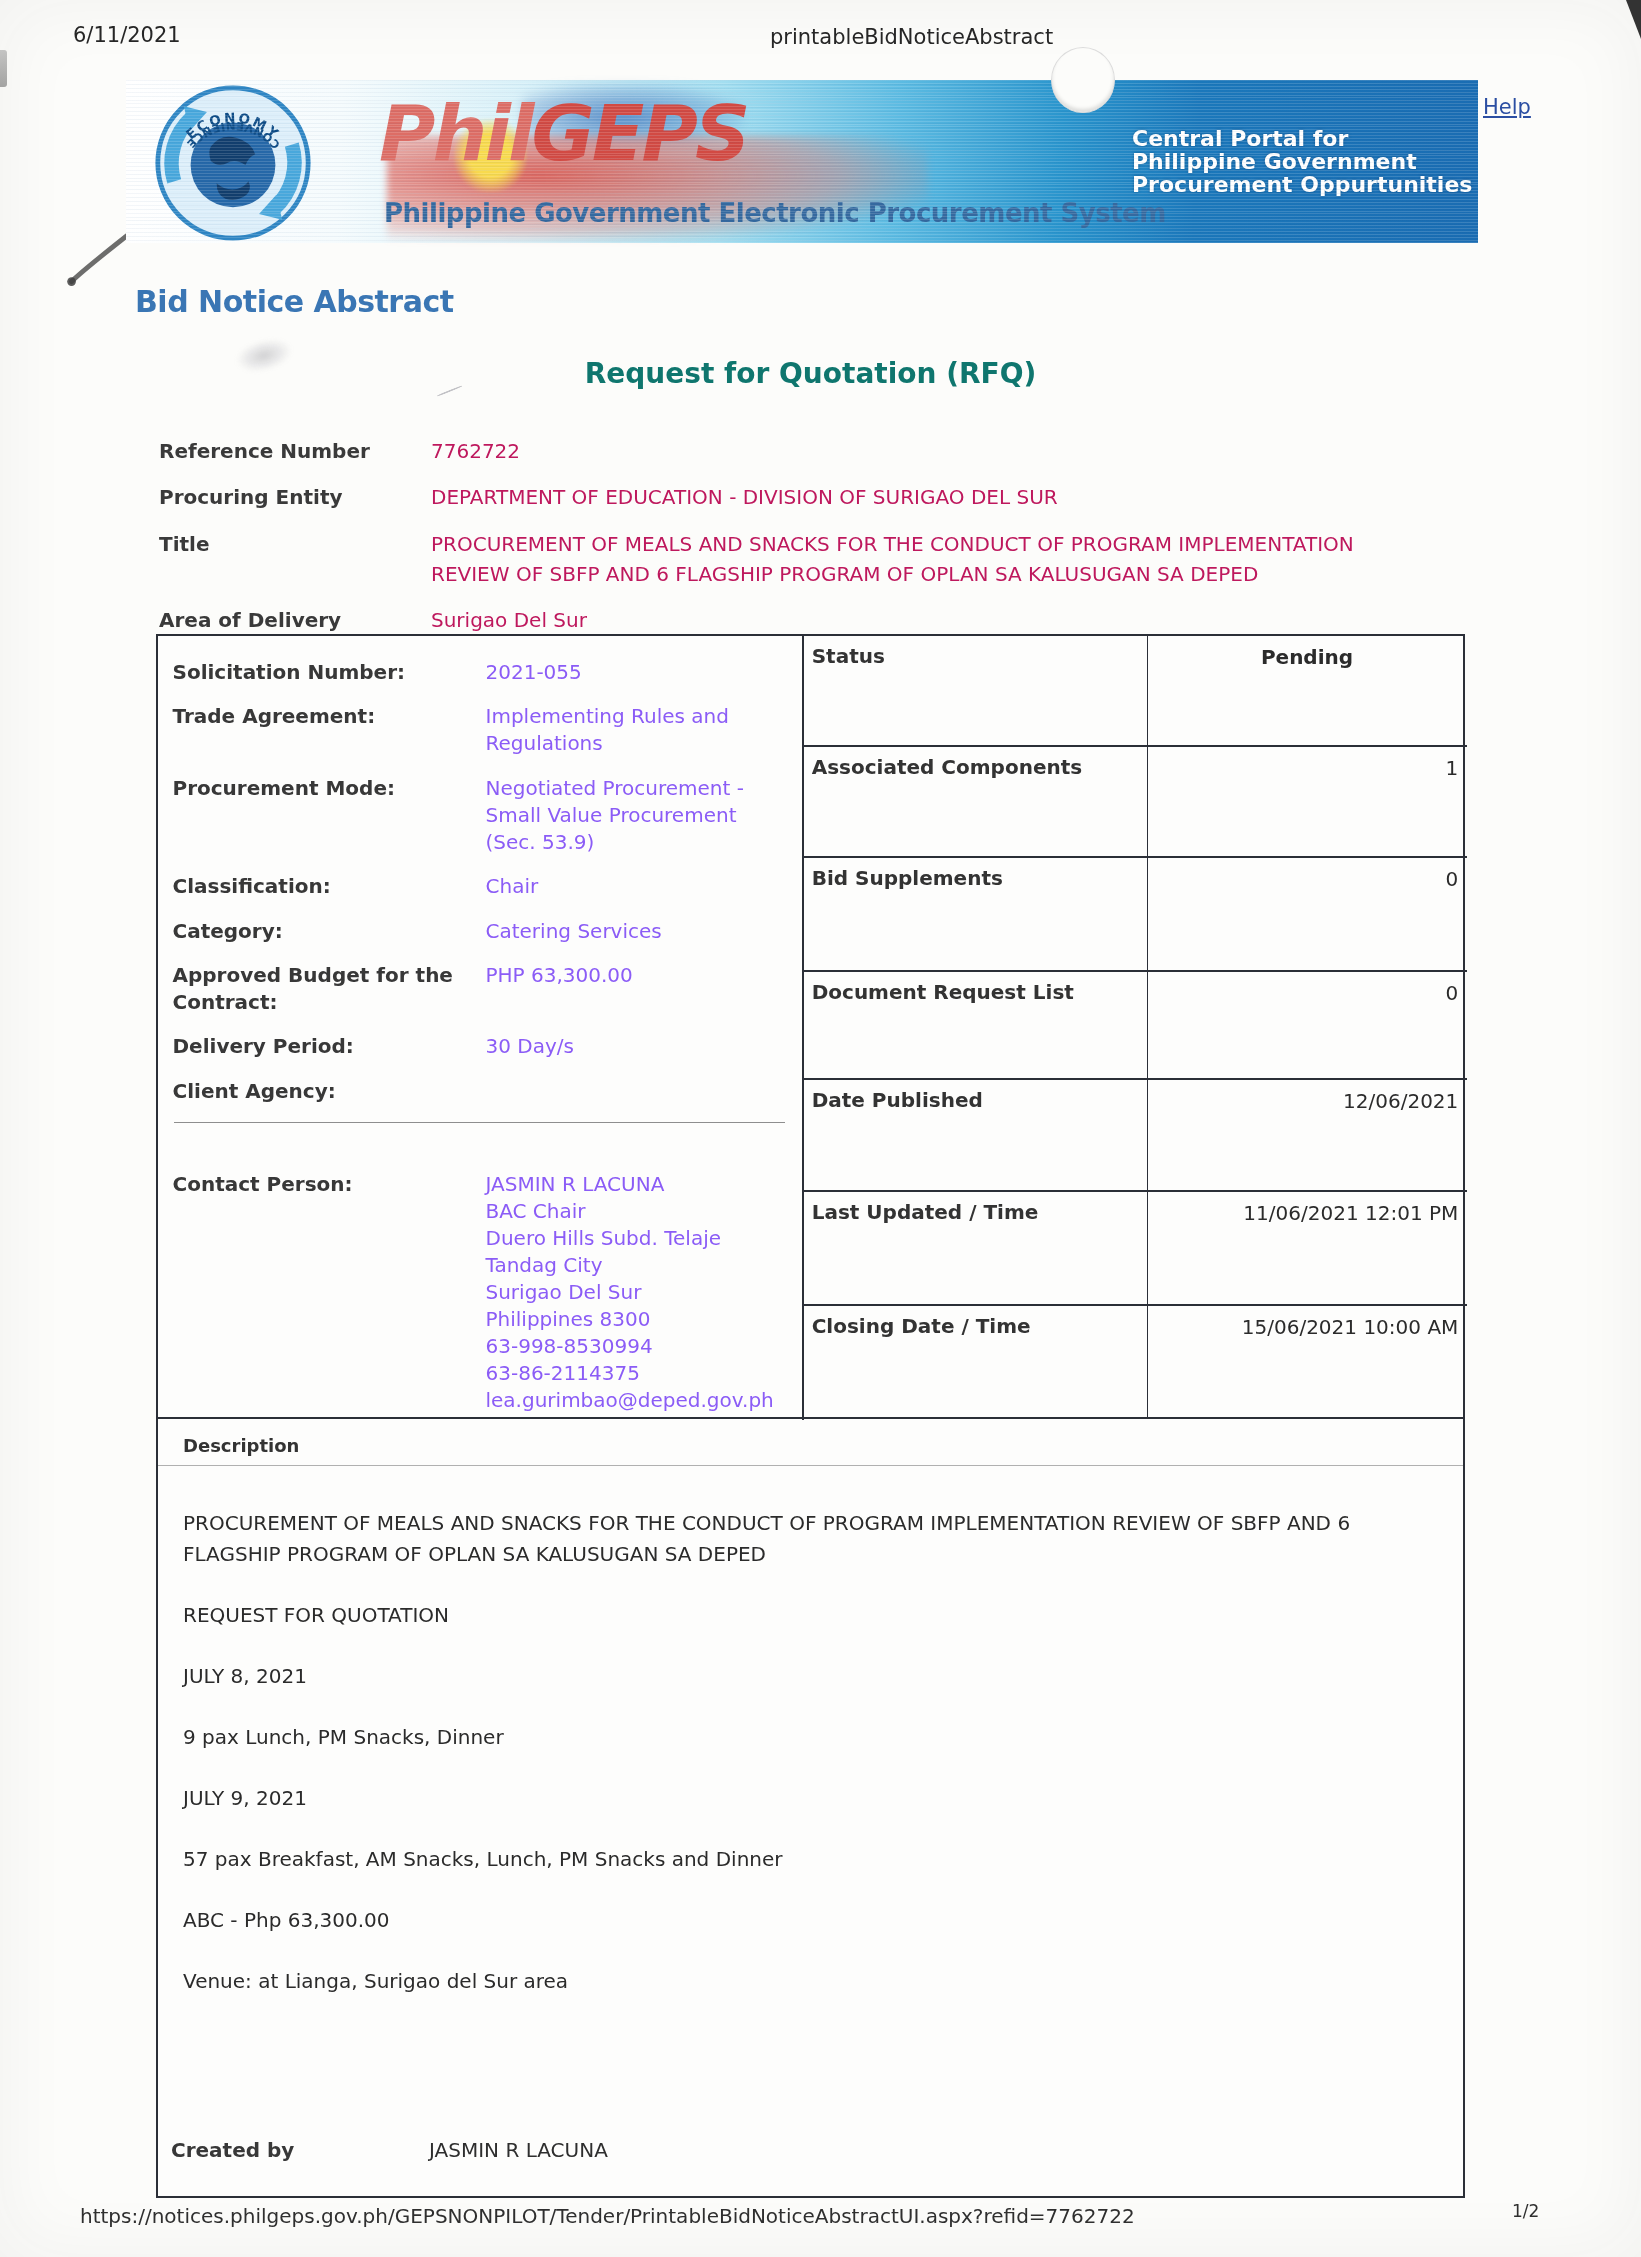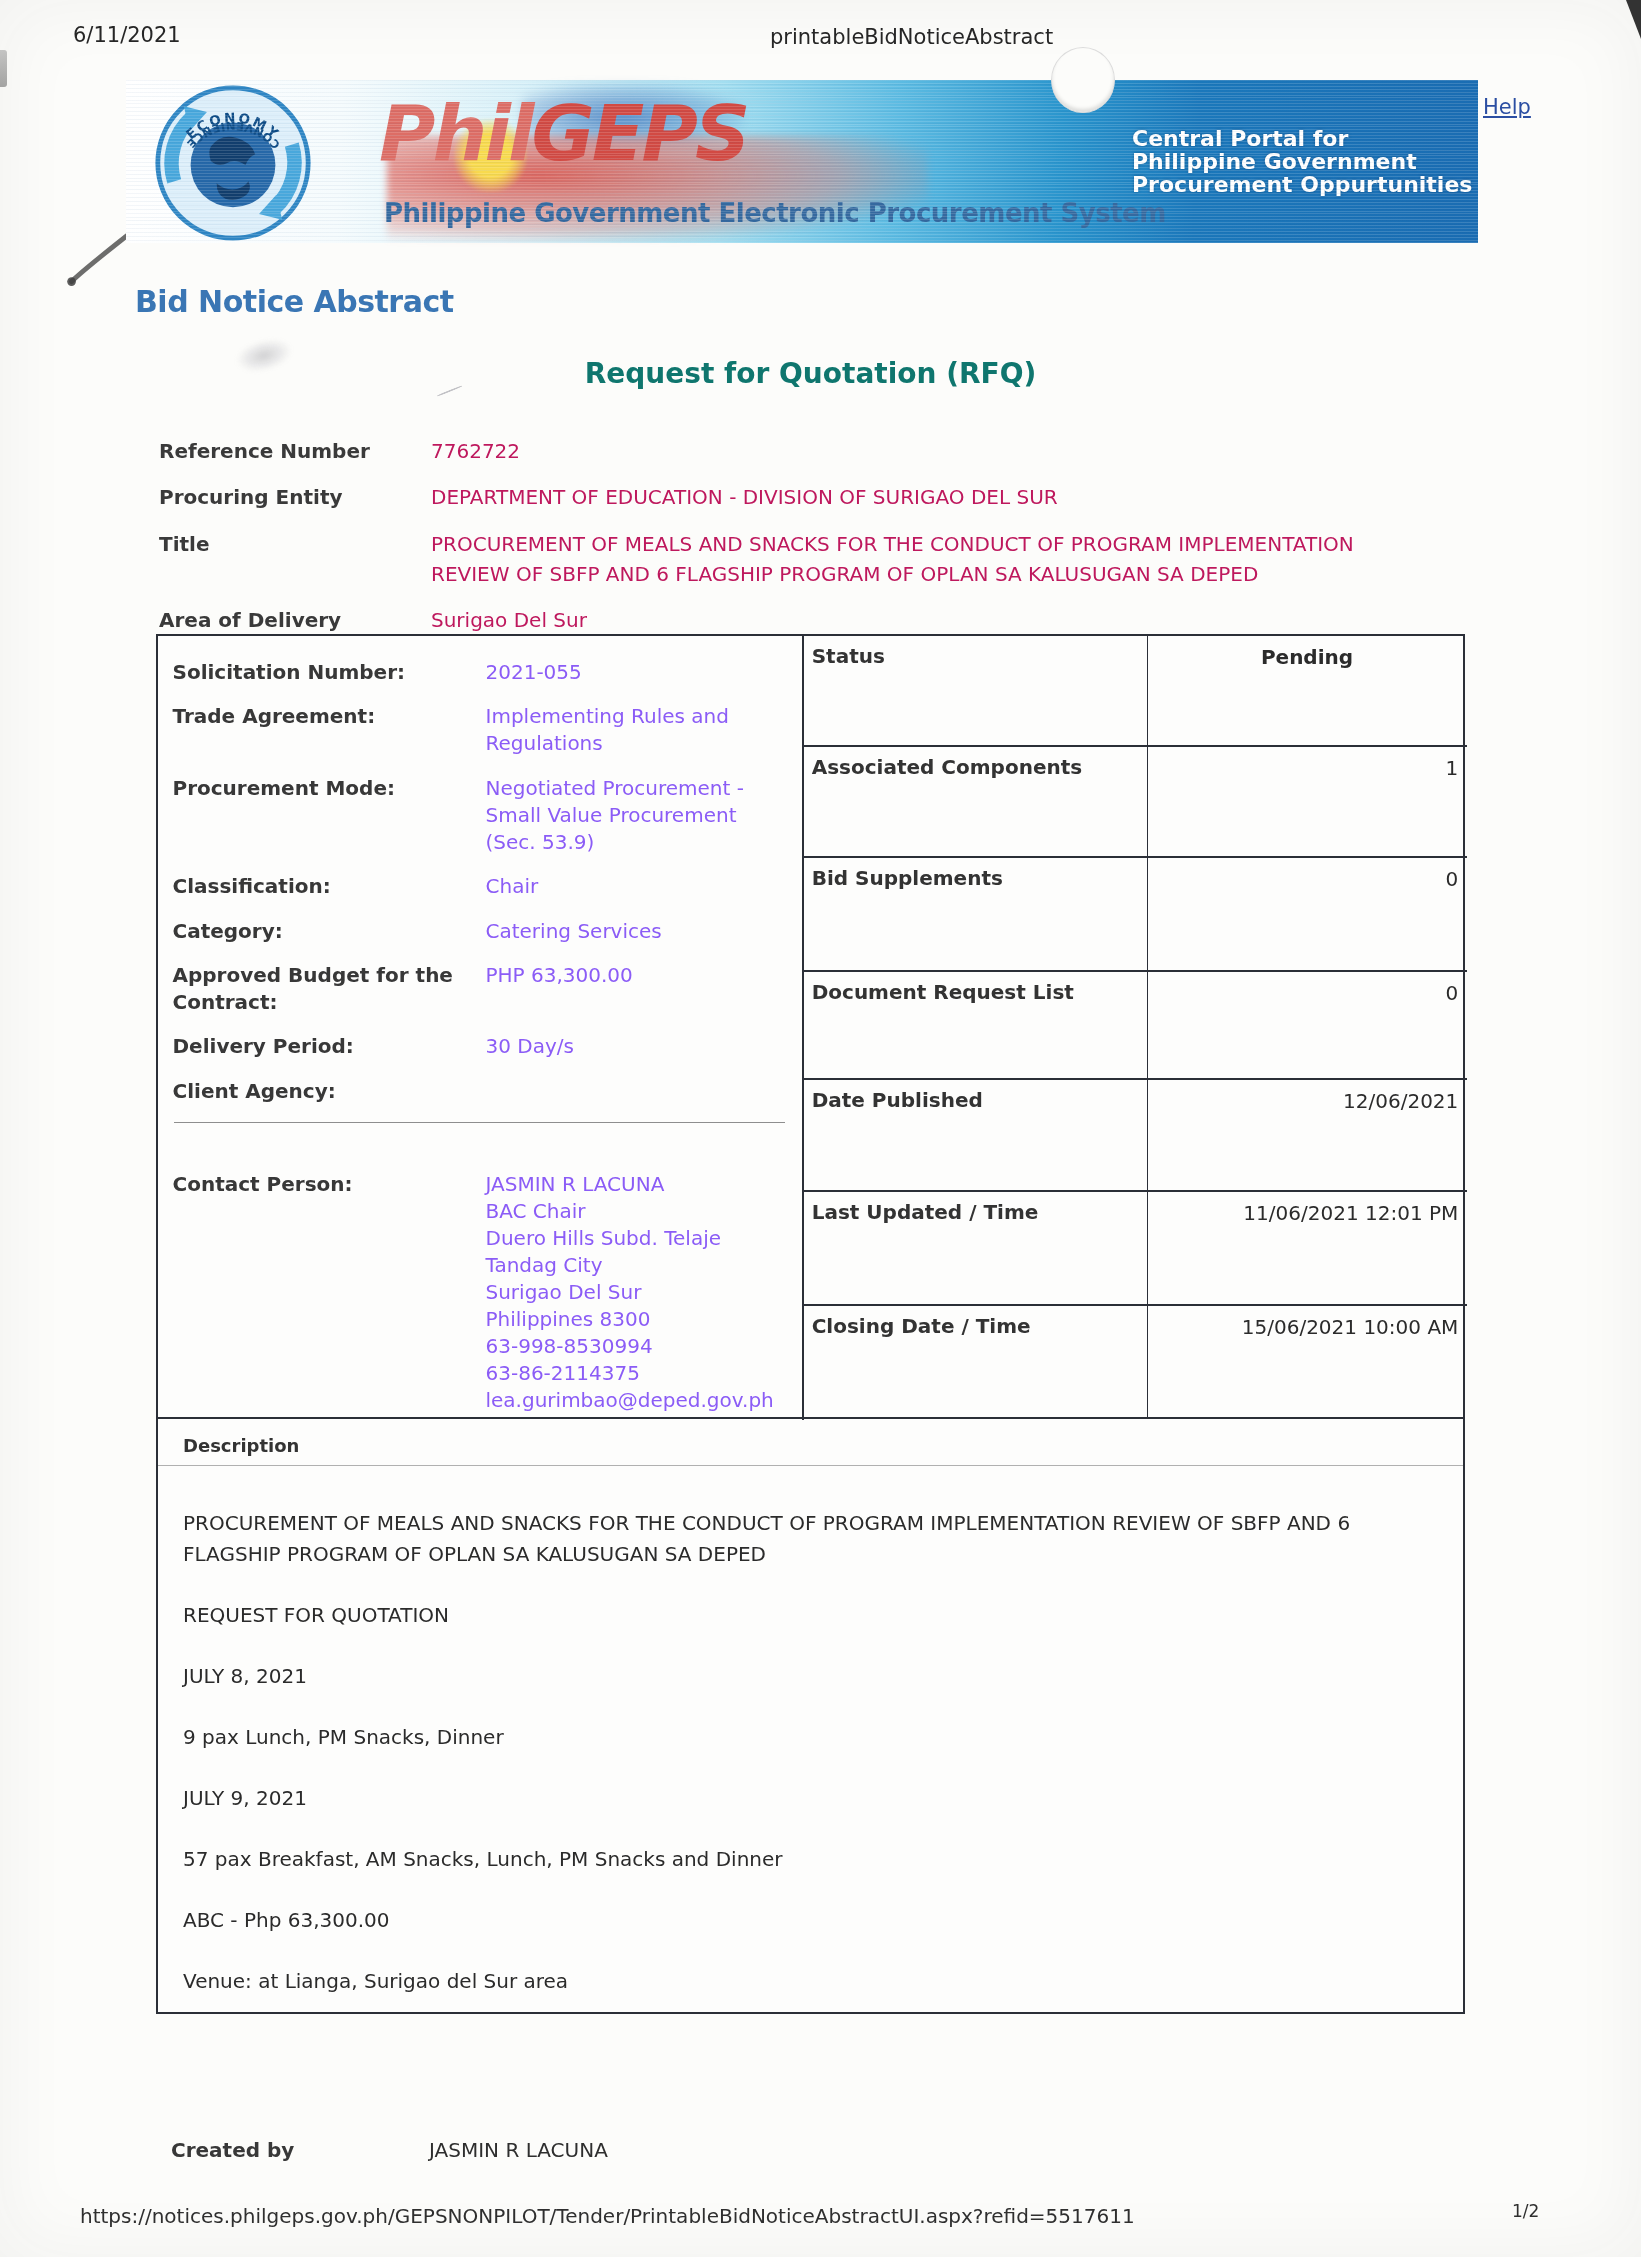--- a/index.html
+++ b/index.html
@@ -60,21 +60,21 @@
   .doc-title{position:absolute;left:156px;top:357px;width:1309px;text-align:center;
     font-size:28px;font-weight:bold;color:#0f766e;}
   
   .summary{position:absolute;left:159px;top:436px;width:1315px;}
   .srow{display:grid;grid-template-columns:272px 1fr;margin-bottom:16.4px;
     font-size:20px;line-height:30px;}
   .srow .slabel{font-weight:bold;color:#3a3a3a;}
   .srow .svalue{color:#be185d;}
   .svalue.wrapped{max-width:975px;}
   
-  .bigtable{position:absolute;left:156px;top:634px;width:1309px;height:1380px;
+  .bigtable{position:absolute;left:156px;top:634px;width:1309px;height:1564px;
     border:2.9px solid #2b2f37;box-sizing:border-box;background:rgba(255,255,255,.35);}
   .panel-left{position:absolute;left:0;top:0;width:644px;height:781px;
     padding:23px 13.5px 0 14.5px;box-sizing:border-box;}
   .lrow{display:grid;grid-template-columns:313px 1fr;margin-bottom:17.4px;
     font-size:20px;line-height:27px;}
   .lrow .llabel{font-weight:bold;color:#383838;padding-right:13.5px;}
   .lrow .lvalue{color:#8b5cf6;}
   .lp-rule{border-top:1.9px solid #8e8e8e;margin:0 3.9px 0 1.9px;}
   .lrow.contact{margin-top:48px;}
   .panel-right{position:absolute;left:644px;top:0;width:665px;height:784px;
@@ -277,15 +277,15 @@
       <p class="gap-lg">Venue: at Lianga, Surigao del Sur area</p>
     </div>
   </div>
 </div>
 
 <div class="created">
   <div class="clabel">Created by</div>
   <div class="cvalue">JASMIN R LACUNA</div>
 </div>
 
-<div class="footer-url">https://notices.philgeps.gov.ph/GEPSNONPILOT/Tender/PrintableBidNoticeAbstractUI.aspx?refid=5517611</div>
+<div class="footer-url">https://notices.philgeps.gov.ph/GEPSNONPILOT/Tender/PrintableBidNoticeAbstractUI.aspx?refid=7762722</div>
 <div class="footer-page">1/2</div>
 
 
 </body></html>

